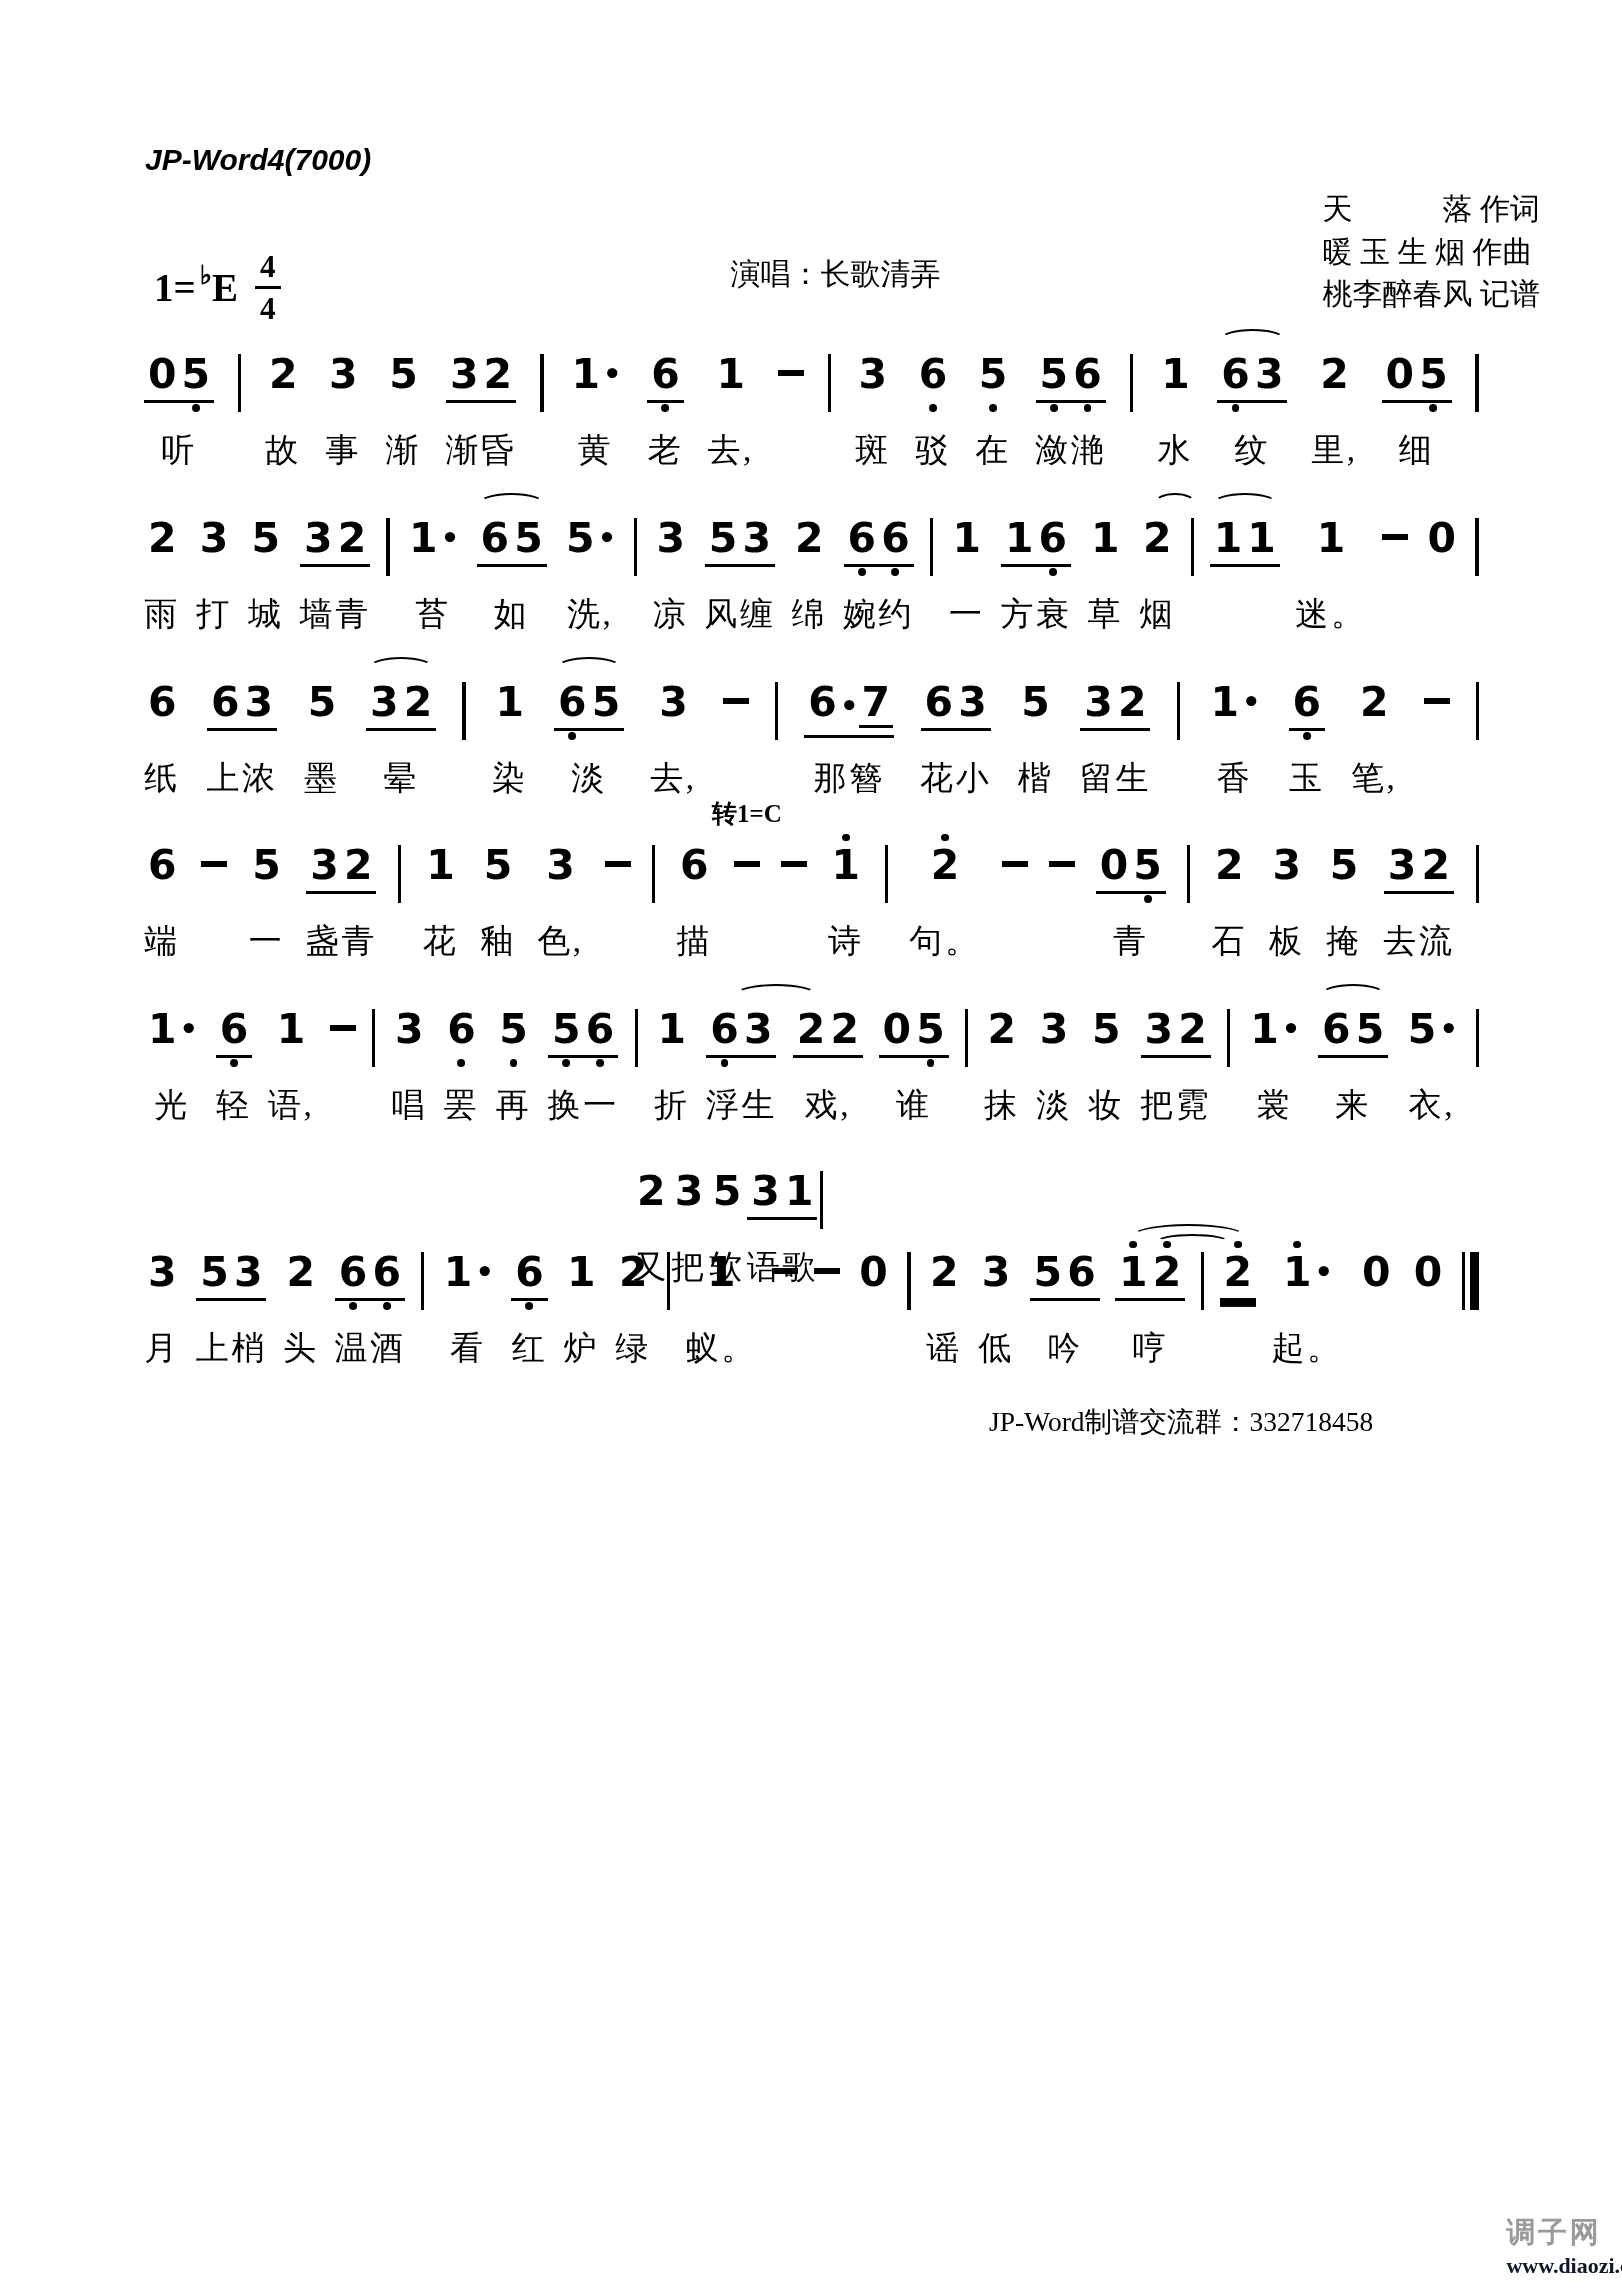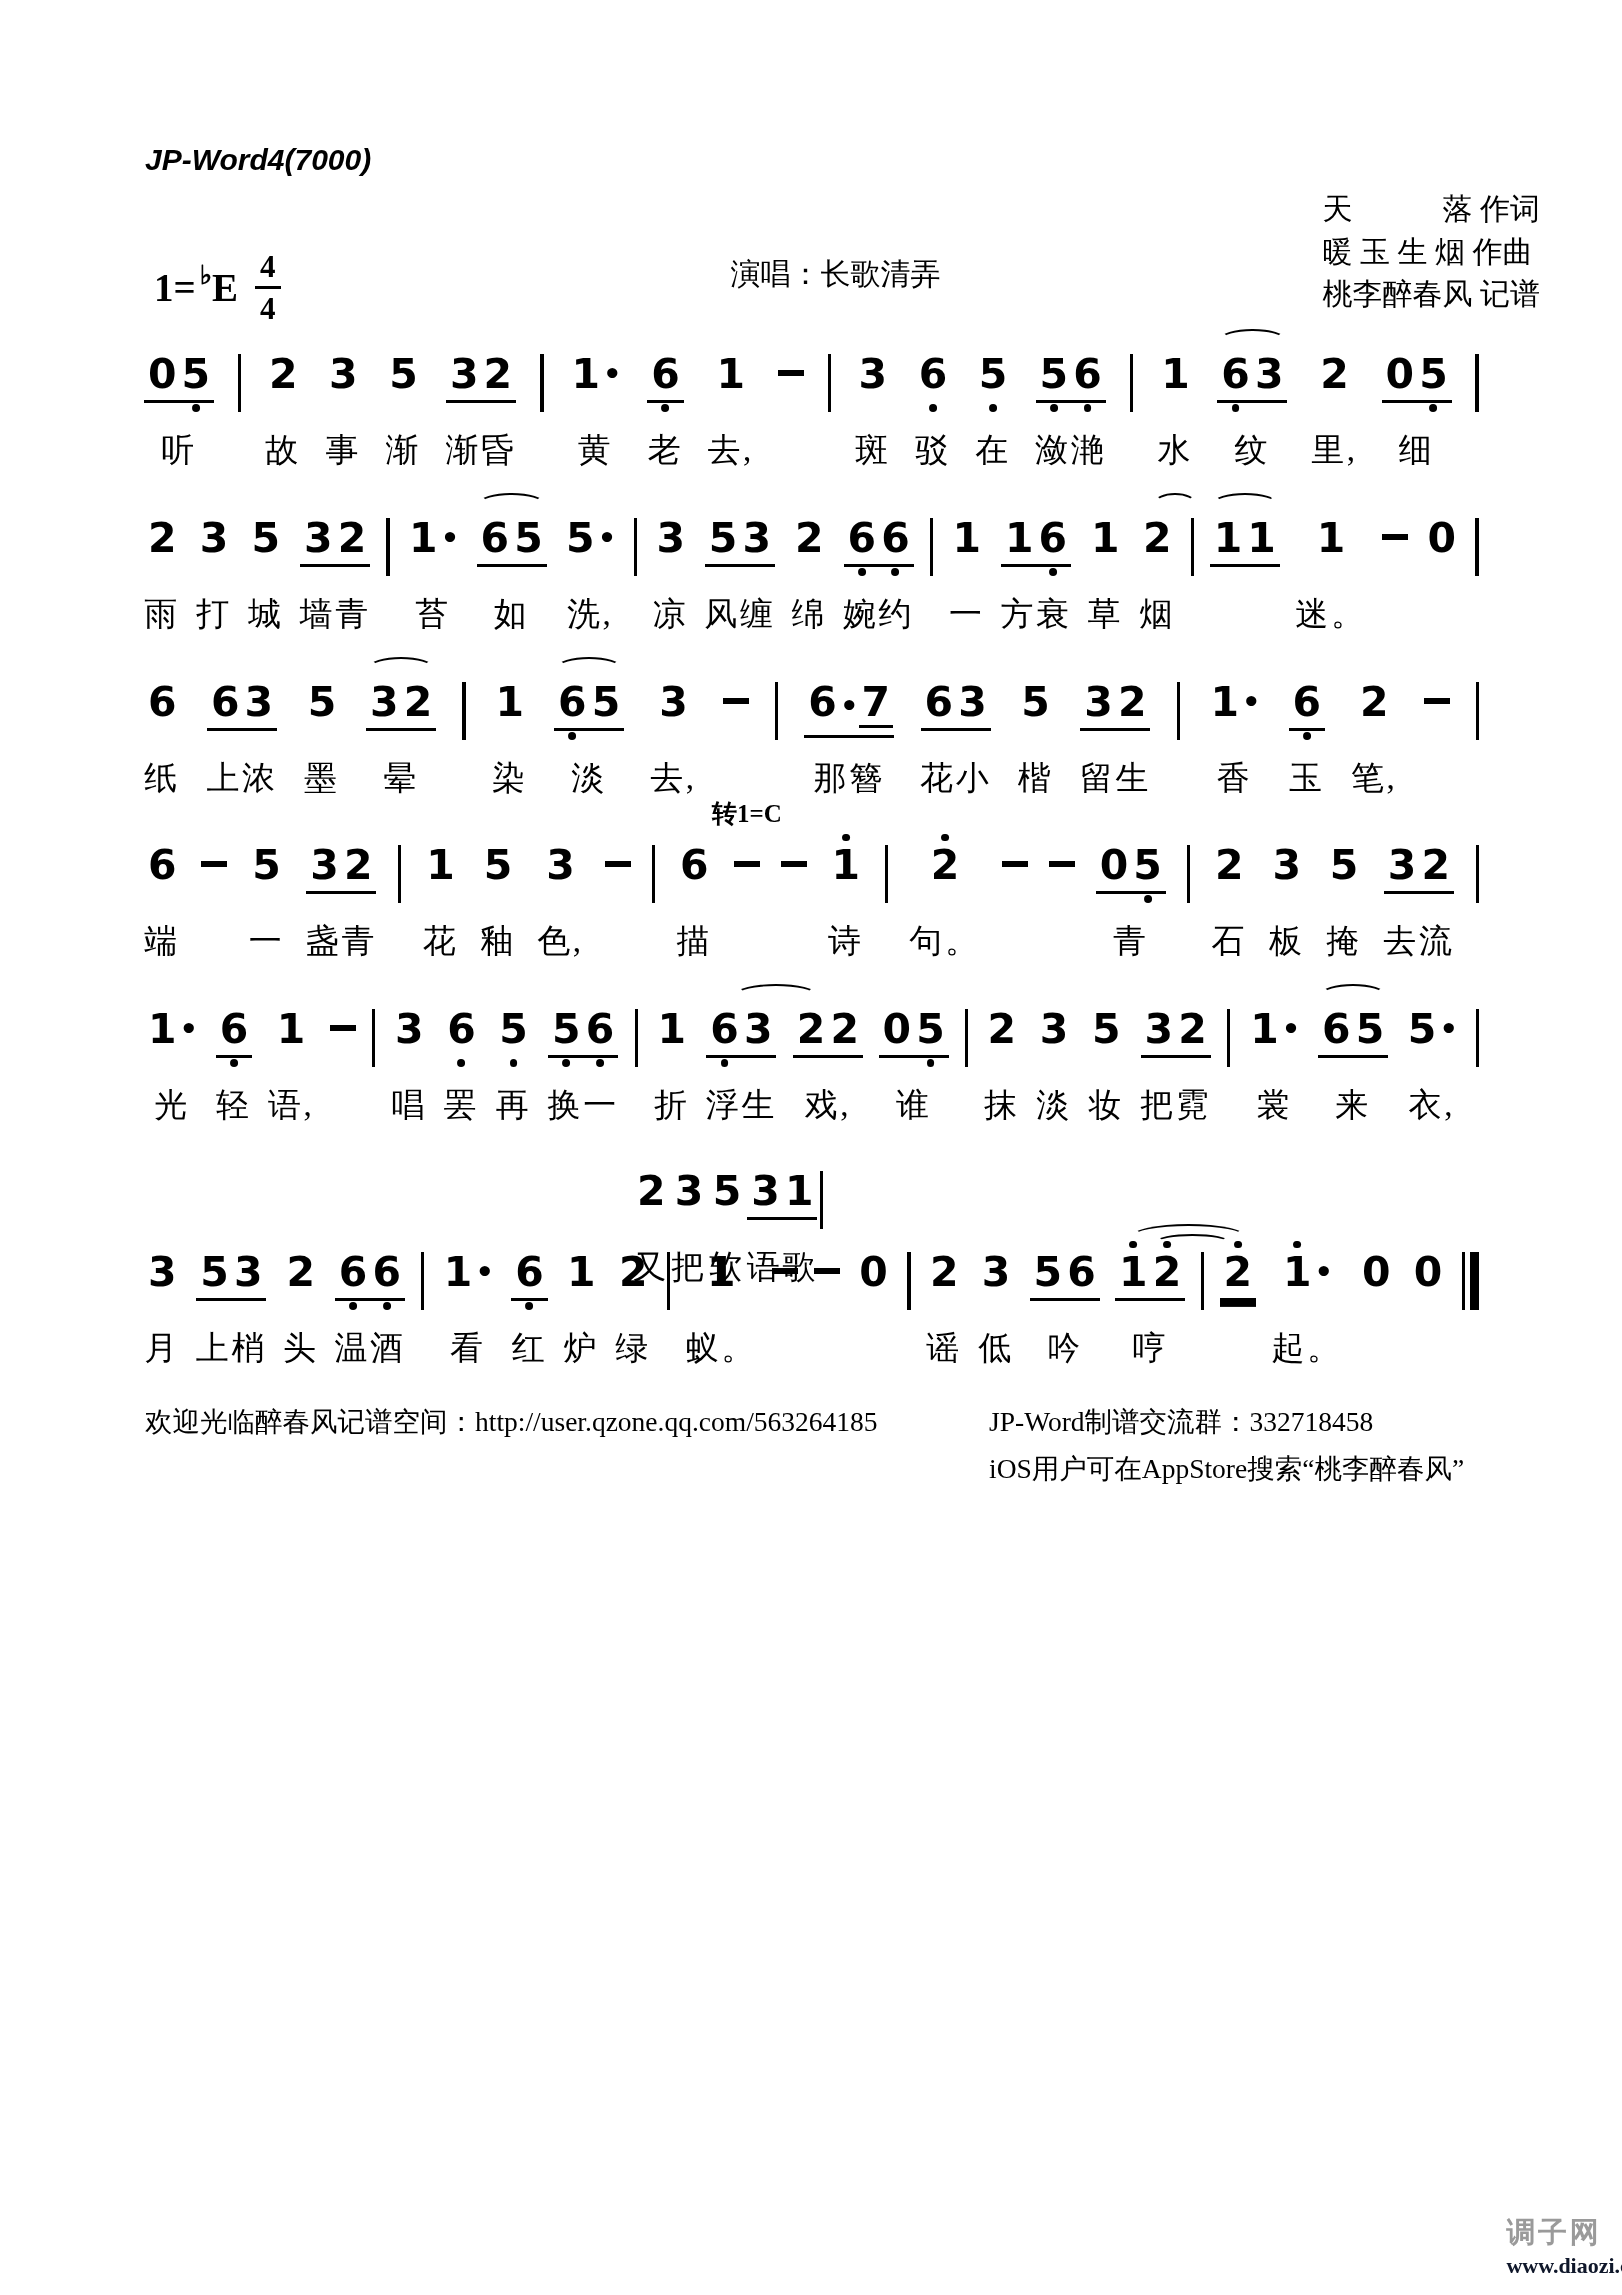--- a/index.html
+++ b/index.html
@@ -1069,25 +1069,23 @@
           <div class="lyr"></div>
         </div>
         <div class="bar final">
           <span class="thin"></span>
           <span class="thick"></span>
         </div>
       </div>
     </div>
 
   <div id="foot-left" class="foot">
-    <div>欢迎光临醉春风记谱空间：http://user.qzone.qq.com/563264185</div>
   </div>
   <div id="foot-right" class="foot">
     <div>JP-Word制谱交流群：332718458</div>
-    <div>iOS用户可在AppStore搜索“桃李醉春风”</div>
   </div>
 
   <div id="wm">
     <div class="name">调子网</div>
     <div class="url">www.diaozi.com</div>
   </div>
 </div>
 
 
 </body></html>

